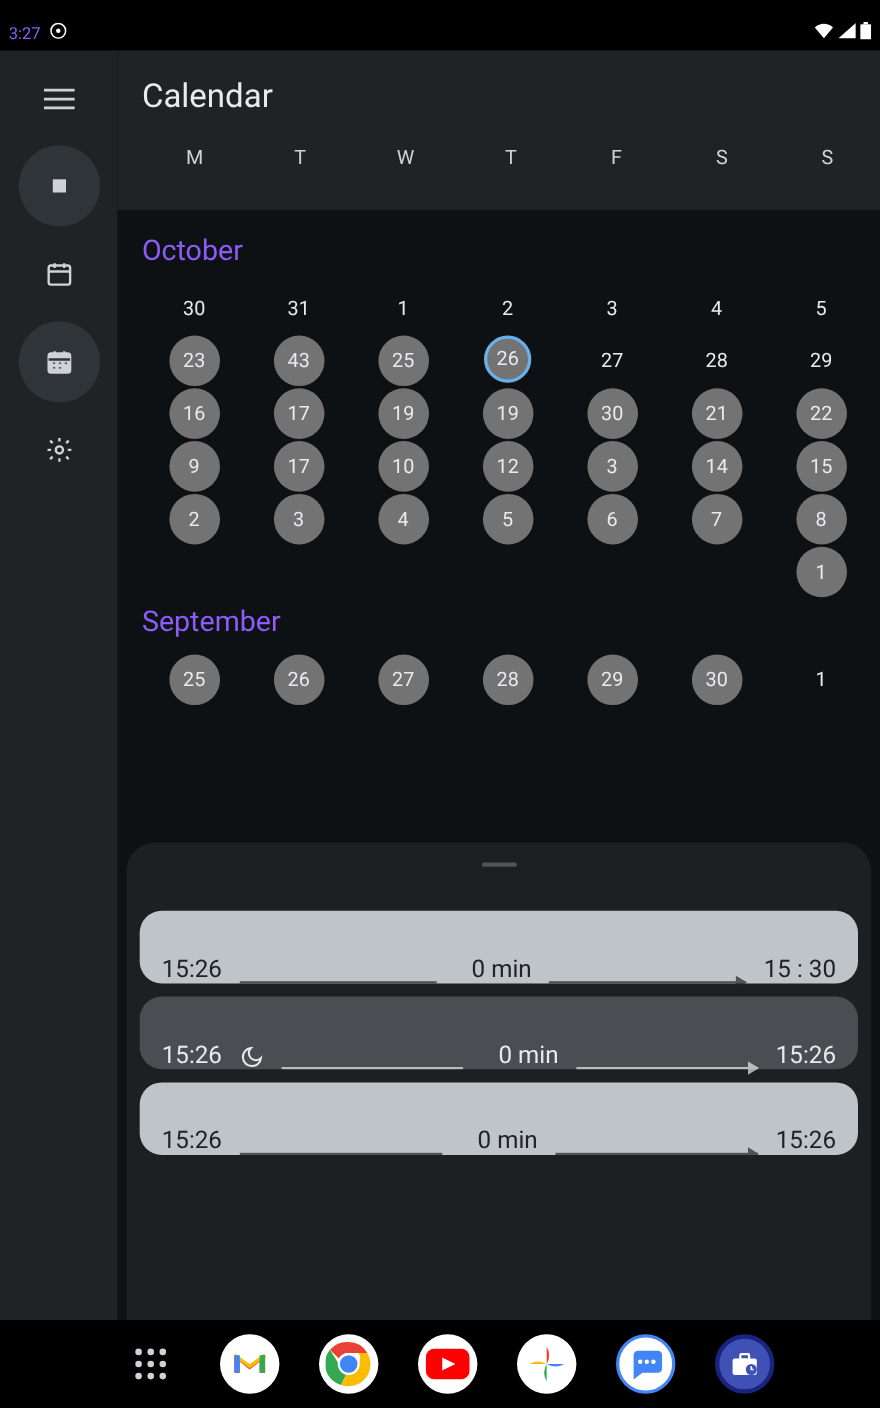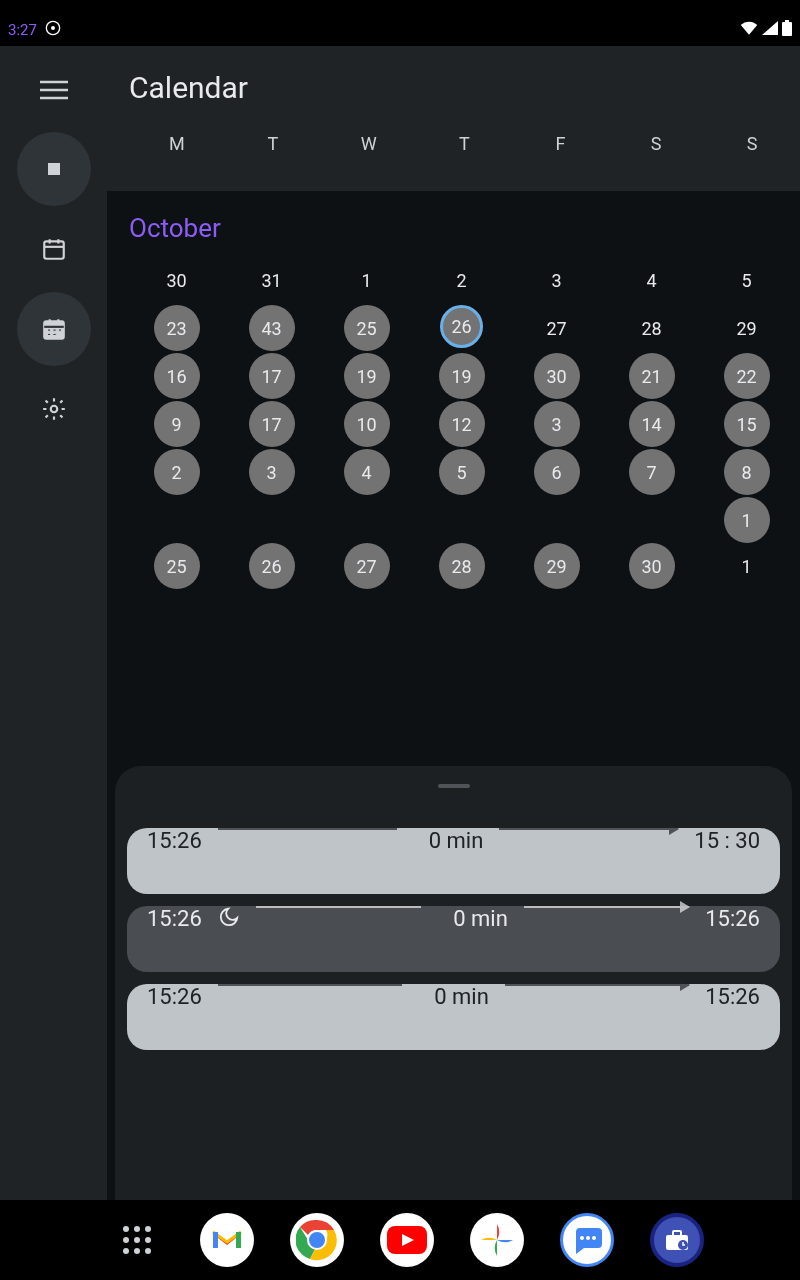--- a/index.html
+++ b/index.html
@@ -34,21 +34,21 @@
   .scroll { flex: 1; overflow: hidden; background: #0e1113; padding-left: 22px; padding-right: 6px; padding-top: 14px; }
   .month-label { font-size: 26px; font-weight: 400; color: #8b5cf6; margin: 8px 0 14px 0; }
   .month-grid { display: grid; grid-template-columns: repeat(7, 1fr); row-gap: 2px; justify-items: center; }
   .day { width: 46px; height: 46px; border-radius: 50%; display: flex; align-items: center; justify-content: center; font-size: 18px; color: #e8eaed; }
   .day.has { background: #737373; cursor: pointer; }
   .day.today { border: 3px solid #68b0ea; width: 43px; height: 43px; }
 
   
   .sheet { position: absolute; left: 8px; right: 8px; bottom: 0; top: 720px; background: #1d2023; border-top-left-radius: 26px; border-top-right-radius: 26px; padding: 18px 12px; display: flex; flex-direction: column; align-items: center; }
   .drag-handle { width: 32px; height: 4px; border-radius: 2px; background: #505357; margin-bottom: 40px; }
-  .entry { width: 100%; height: 66px; border-radius: 20px; display: flex; align-items: flex-start; padding: 0 20px; margin-bottom: 12px; font-size: 22px; gap: 16px; }
+  .entry { width: 100%; height: 66px; border-radius: 20px; display: flex; align-items: flex-end; padding: 0 20px; margin-bottom: 12px; font-size: 22px; gap: 16px; }
   .entry.light { background: #bfc4c9; color: #202326; }
   .entry.dark { background: #4a4e52; color: #e8eaed; }
   .entry .line { flex: 1; height: 2px; background: currentColor; opacity: 0.7; position: relative; }
   .entry .line.arrow::after { content: ""; position: absolute; right: -1px; top: -5px; border-left: 10px solid currentColor; border-top: 6px solid transparent; border-bottom: 6px solid transparent; opacity: 1; }
   .entry .mid { white-space: nowrap; margin-left: 16px; }
   .entry .moon { display: inline-flex; }
 
   
   .navbar { height: 80px; background: #000; display: flex; align-items: center; justify-content: flex-start; gap: 36px; padding-left: 110px; }
   .app-icon { width: 54px; height: 54px; border-radius: 50%; display: flex; align-items: center; justify-content: center; cursor: pointer; }
@@ -185,20 +185,21 @@
             <div class="day has">7</div>
             <div class="day has">8</div>
             <div class="day"></div>
             <div class="day"></div>
             <div class="day"></div>
             <div class="day"></div>
             <div class="day"></div>
             <div class="day"></div>
             <div class="day has">1</div>
           </div>
+          <div class="month-label">September</div>
           <div class="month-grid">
             <div class="day has">25</div>
             <div class="day has">26</div>
             <div class="day has">27</div>
             <div class="day has">28</div>
             <div class="day has">29</div>
             <div class="day has">30</div>
             <div class="day">1</div>
           </div>
         </div>

